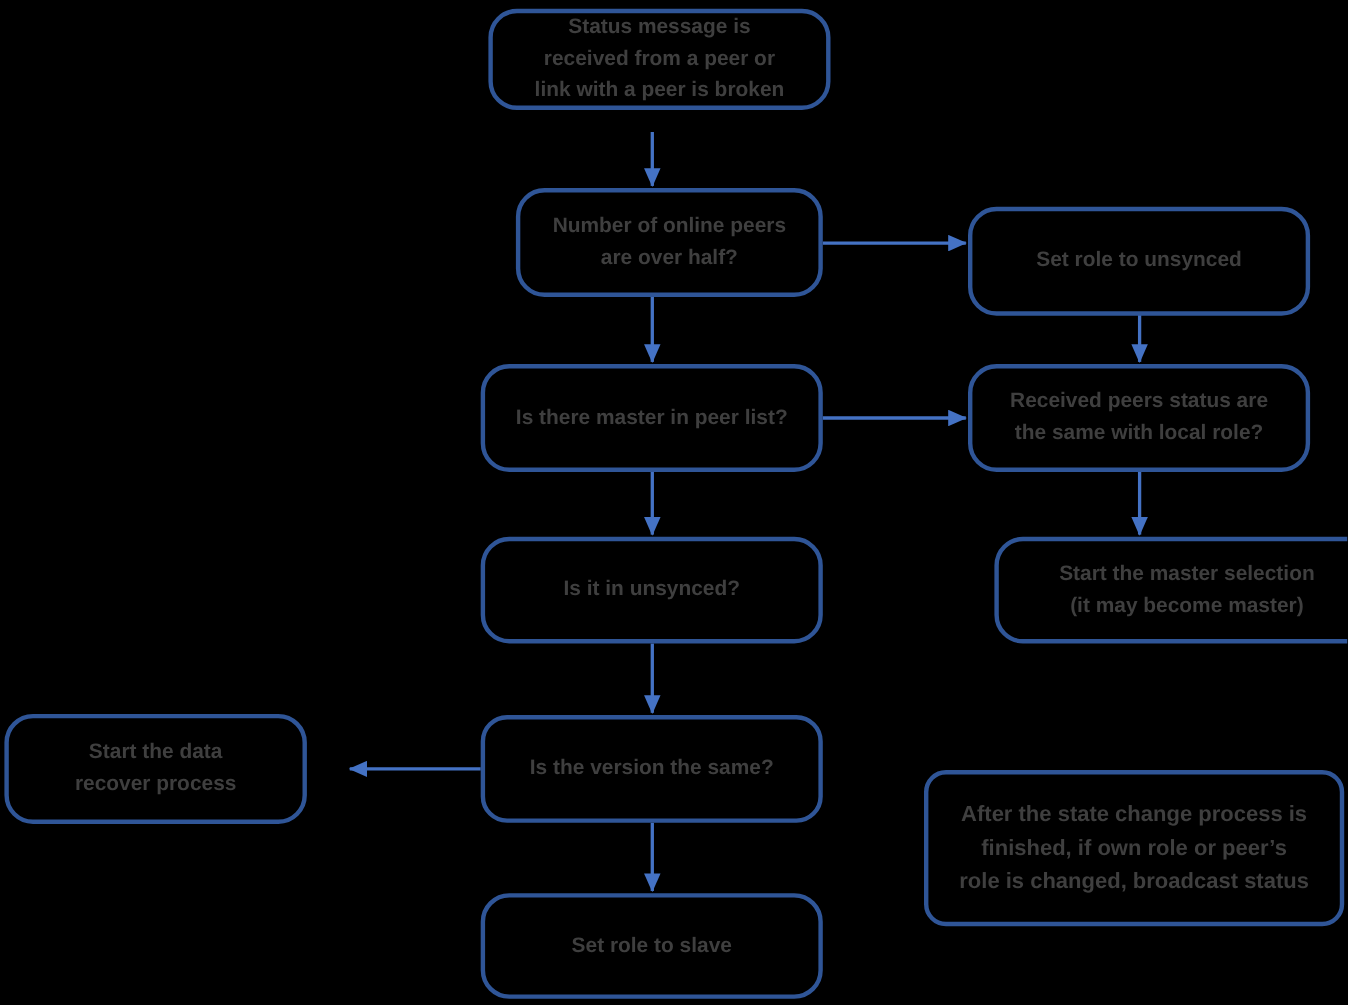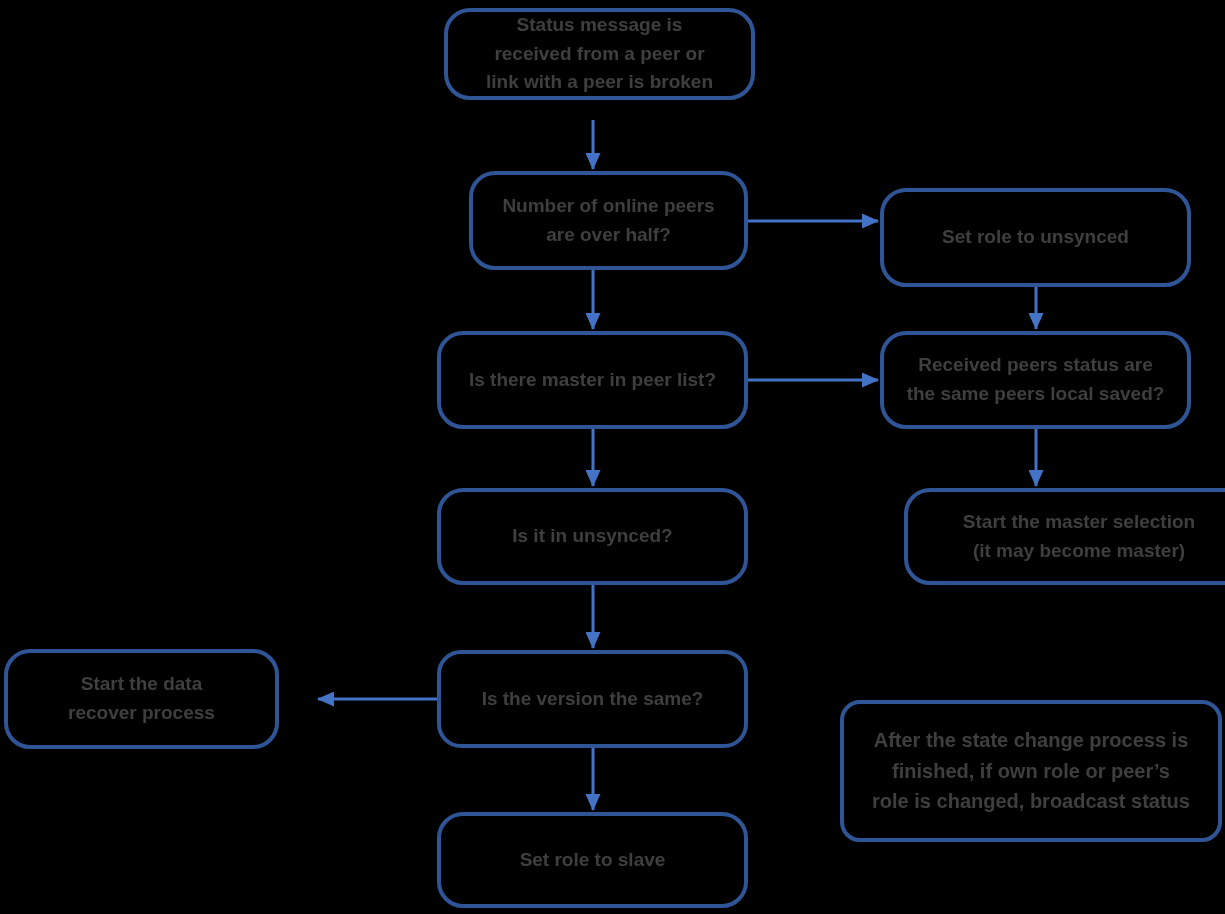--- a/index.html
+++ b/index.html
@@ -72,21 +72,21 @@
   <div class="node" style="left:880px;top:188px;width:311px;height:99px;">
     <span class="lbl">Set role to unsynced</span>
   </div>
 
   <div class="node" style="left:437px;top:331px;width:311px;height:98px;">
     <span class="lbl">Is there master in peer list?</span>
   </div>
 
   <div class="node" style="left:880px;top:331px;width:311px;height:98px;">
     <span class="lbl">Received peers status are
-the same peers local saved?</span>
+the same with local role?</span>
   </div>
 
   <div class="node" style="left:437px;top:488px;width:311px;height:97px;">
     <span class="lbl">Is it in unsynced?</span>
   </div>
 
   <div class="node" style="left:904px;top:488px;width:350px;height:97px;">
     <span class="lbl">Start the master selection
 (it may become master)</span>
   </div>

